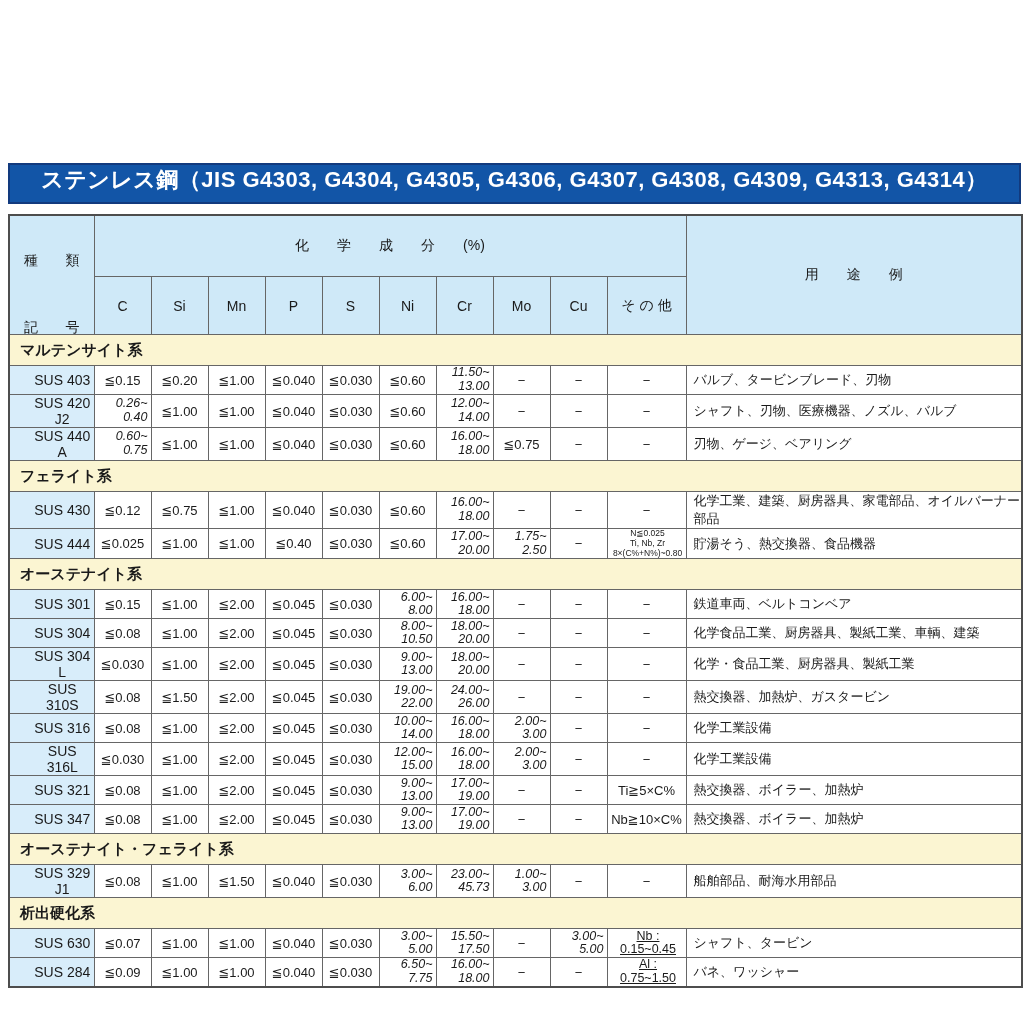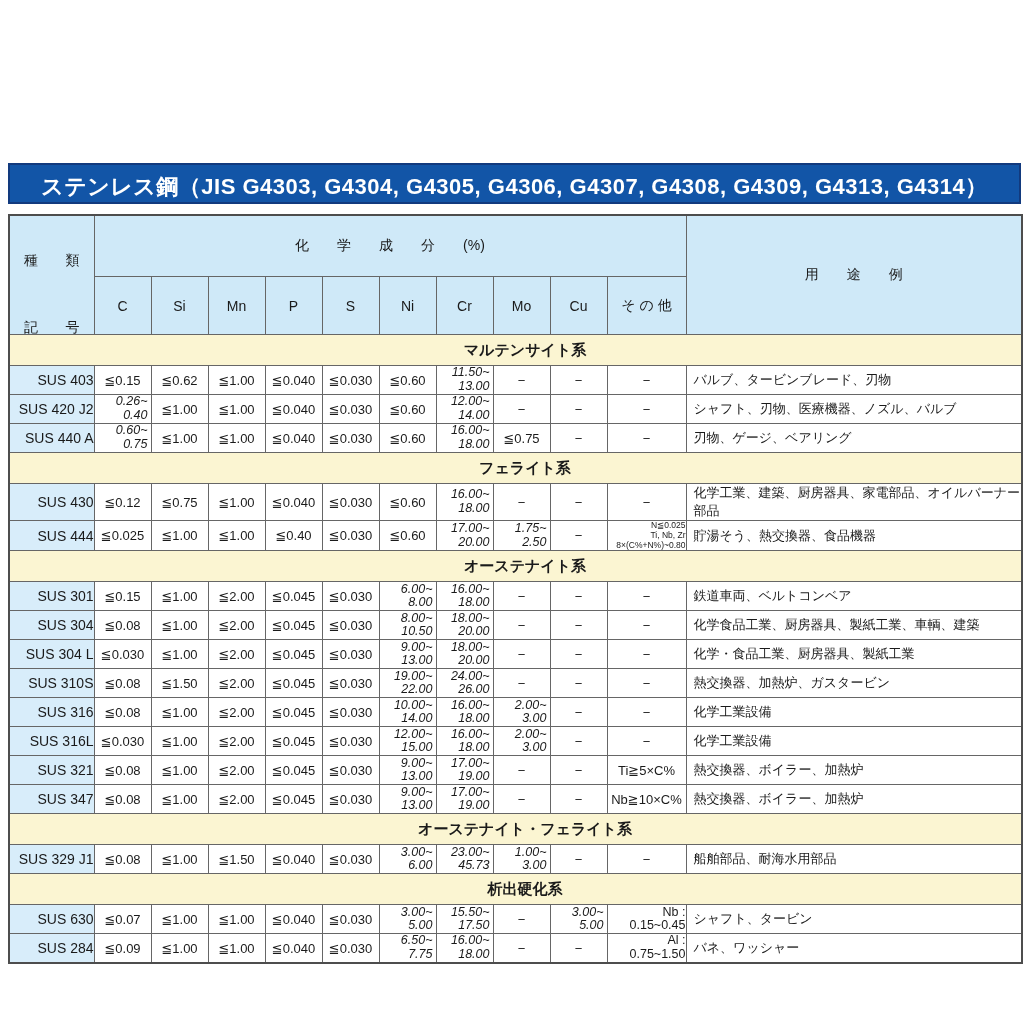--- a/index.html
+++ b/index.html
@@ -10,45 +10,45 @@
   html,body{margin:0;padding:0;}
   body{
     width:1029px;height:1029px;background:#ffffff;color:var(--text);
     font-family:"Liberation Sans","DejaVu Sans",sans-serif;
     -webkit-font-smoothing:antialiased;
   }
   .page{width:1013px;margin:163px 8px 0 8px;}
   .title-bar{
     box-sizing:border-box;height:41px;background:var(--title_bg);
     border:2px solid var(--title_border);color:var(--title_text);
-    display:flex;align-items:flex-end;justify-content:center;
+    display:flex;align-items:flex-start;justify-content:center;
     font-size:22px;font-weight:bold;letter-spacing:.5px;
   }
   table.spec{
     width:1013px;margin-top:10px;border-collapse:collapse;table-layout:fixed;
     border:2px solid var(--outer);
   }
   .spec th,.spec td{border:1px solid var(--grid);box-sizing:border-box;padding:0;overflow:hidden;}
   .spec thead th{background:var(--header_bg);font-weight:normal;font-size:14px;color:var(--text);}
   .kind-cell{vertical-align:middle;}
   .kind-cell .jline{text-align:justify;text-align-last:justify;padding:0 14px;line-height:1;margin-top:37px;}
   .kind-cell .gap{height:16px;}
   tr.hrow1 th{height:30px;}
   tr.hrow2 th{height:28px;}
   tr.band td{
     background:var(--band_bg);font-weight:bold;font-size:15px;
-    text-align:center;padding:2px 0 2px 19px;height:31px;
+    text-align:left;padding:2px 0 2px 10px;height:31px;
   }
   tr.data{height:29px;}
   tr.data td{background:var(--cell_bg);}
-  td.code{background:var(--code_bg) !important;text-align:right;padding-left:5px;font-size:14px;}
+  td.code{background:var(--code_bg) !important;text-align:center;padding-left:21px;font-size:14px;}
   td.center{text-align:center;font-size:13px;}
   td.range{text-align:right;padding-right:3px;font-size:12.5px;line-height:1.1;font-style:italic;}
-  td.left2{text-align:right;padding-left:3px;font-size:12.5px;line-height:1.1;}
-  td.small{text-align:right;padding-left:2px;font-size:8.5px;line-height:1.15;}
+  td.left2{text-align:center;padding-left:3px;font-size:12.5px;line-height:1.1;text-decoration:underline;}
+  td.small{text-align:center;padding-left:2px;font-size:8.5px;line-height:1.15;}
   td.usage{text-align:left;padding-left:7px;font-size:13px;font-family:Liberation Mono, monospace;}
 </style>
 </head>
 <body>
 
 <div class="page">
 
   <div class="title-bar">
     <span>ステンレス鋼（JIS G4303, G4304, G4305, G4306, G4307, G4308, G4309, G4313, G4314）</span>
   </div>
@@ -93,21 +93,21 @@
         </tr>
     </thead>
     <tbody>
 
     <tr class="band">
           <td colspan="12">マルテンサイト系</td>
         </tr>
         <tr class="data">
           <td class="code">SUS 403</td>
           <td class="center">≦0.15</td>
-          <td class="center">≦0.62</td>
+          <td class="center">≦0.20</td>
           <td class="center">≦1.00</td>
           <td class="center">≦0.040</td>
           <td class="center">≦0.030</td>
           <td class="center">≦0.60</td>
           <td class="range">
             <div>11.50~</div>
             <div>13.00</div>
           </td>
           <td class="center">−</td>
           <td class="center">−</td>

